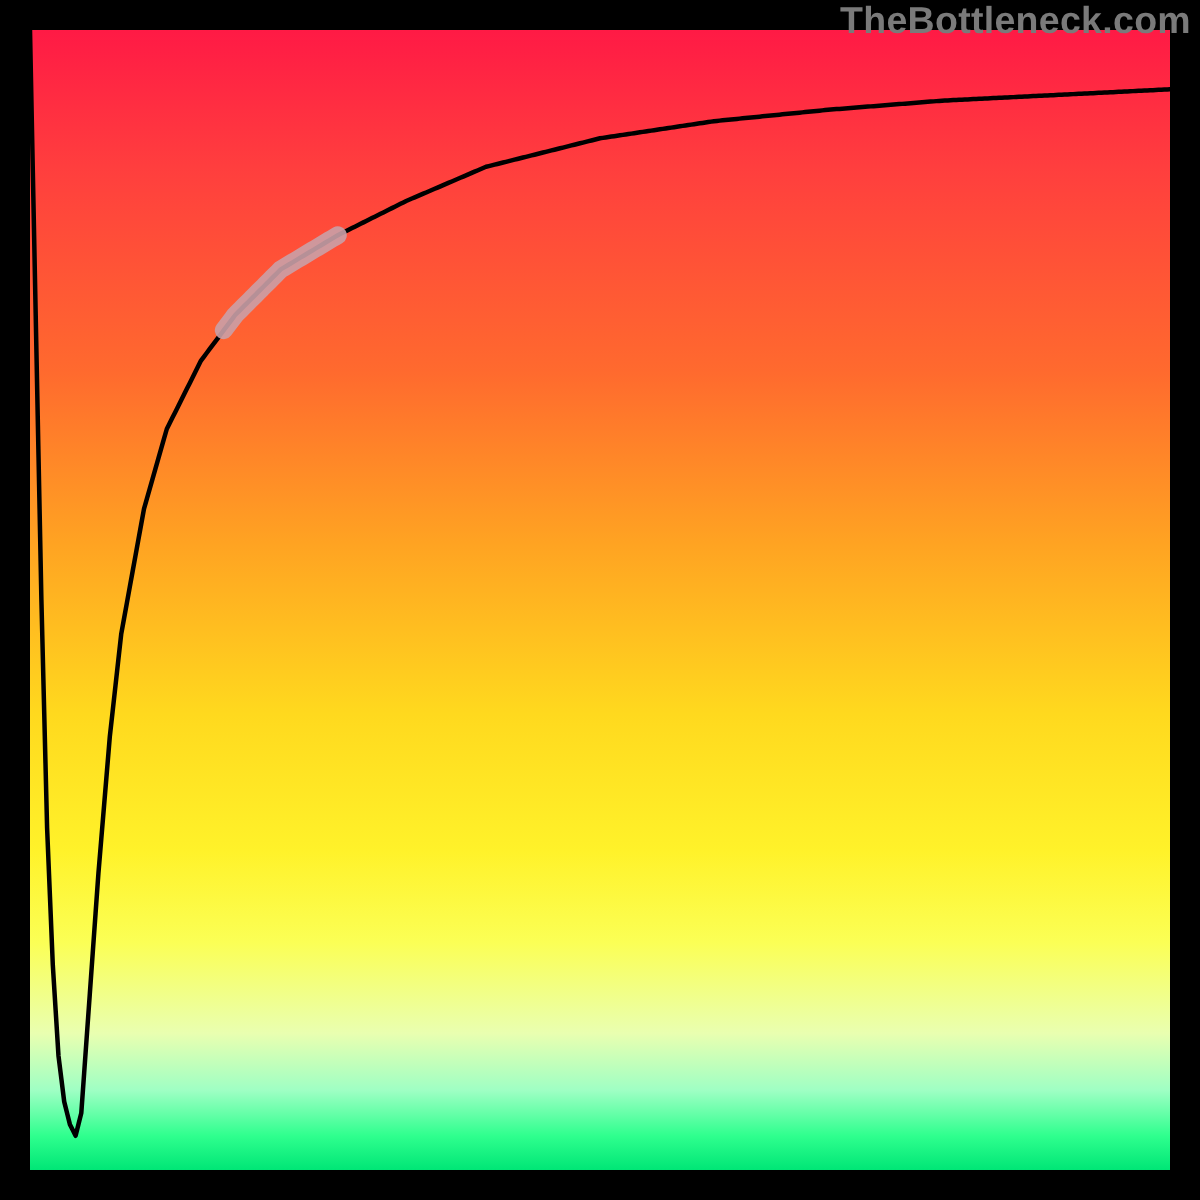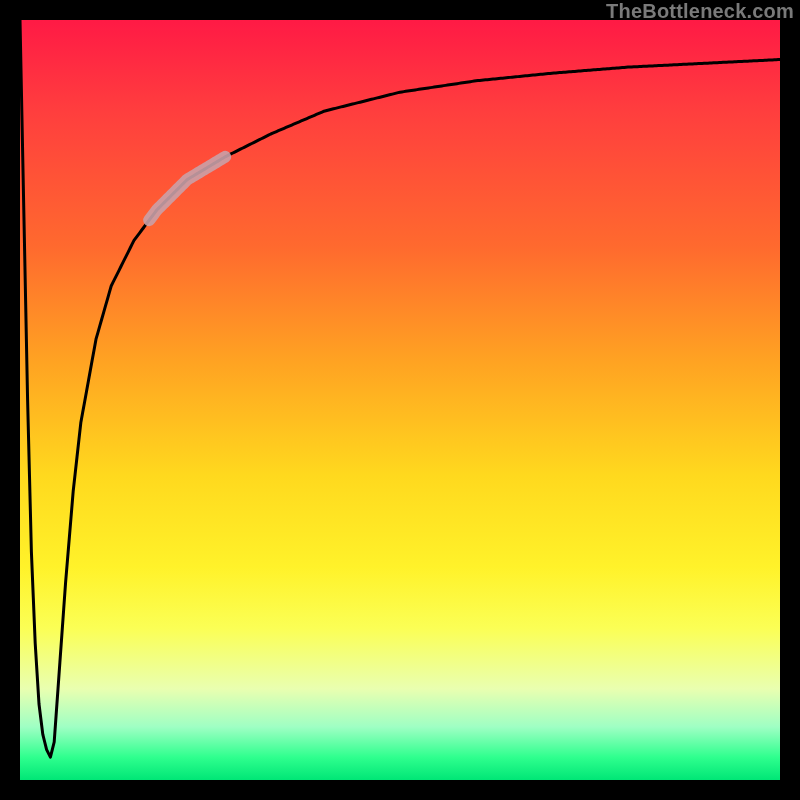--- a/index.html
+++ b/index.html
@@ -32,21 +32,21 @@
     top: 20px;
     width: 760px;
     height: 760px;
     pointer-events: none;
   }
   .watermark {
     position: absolute;
     top: 0;
     right: 6px;
     font-family: Arial, Helvetica, sans-serif;
-    font-size: 20px;
+    font-size: 25px;
     font-weight: 600;
     color: #7a7a7a;
     letter-spacing: 0.2px;
     user-select: none;
   }
 </style>
 </head>
 <body>
 <div class="wrap">
 

